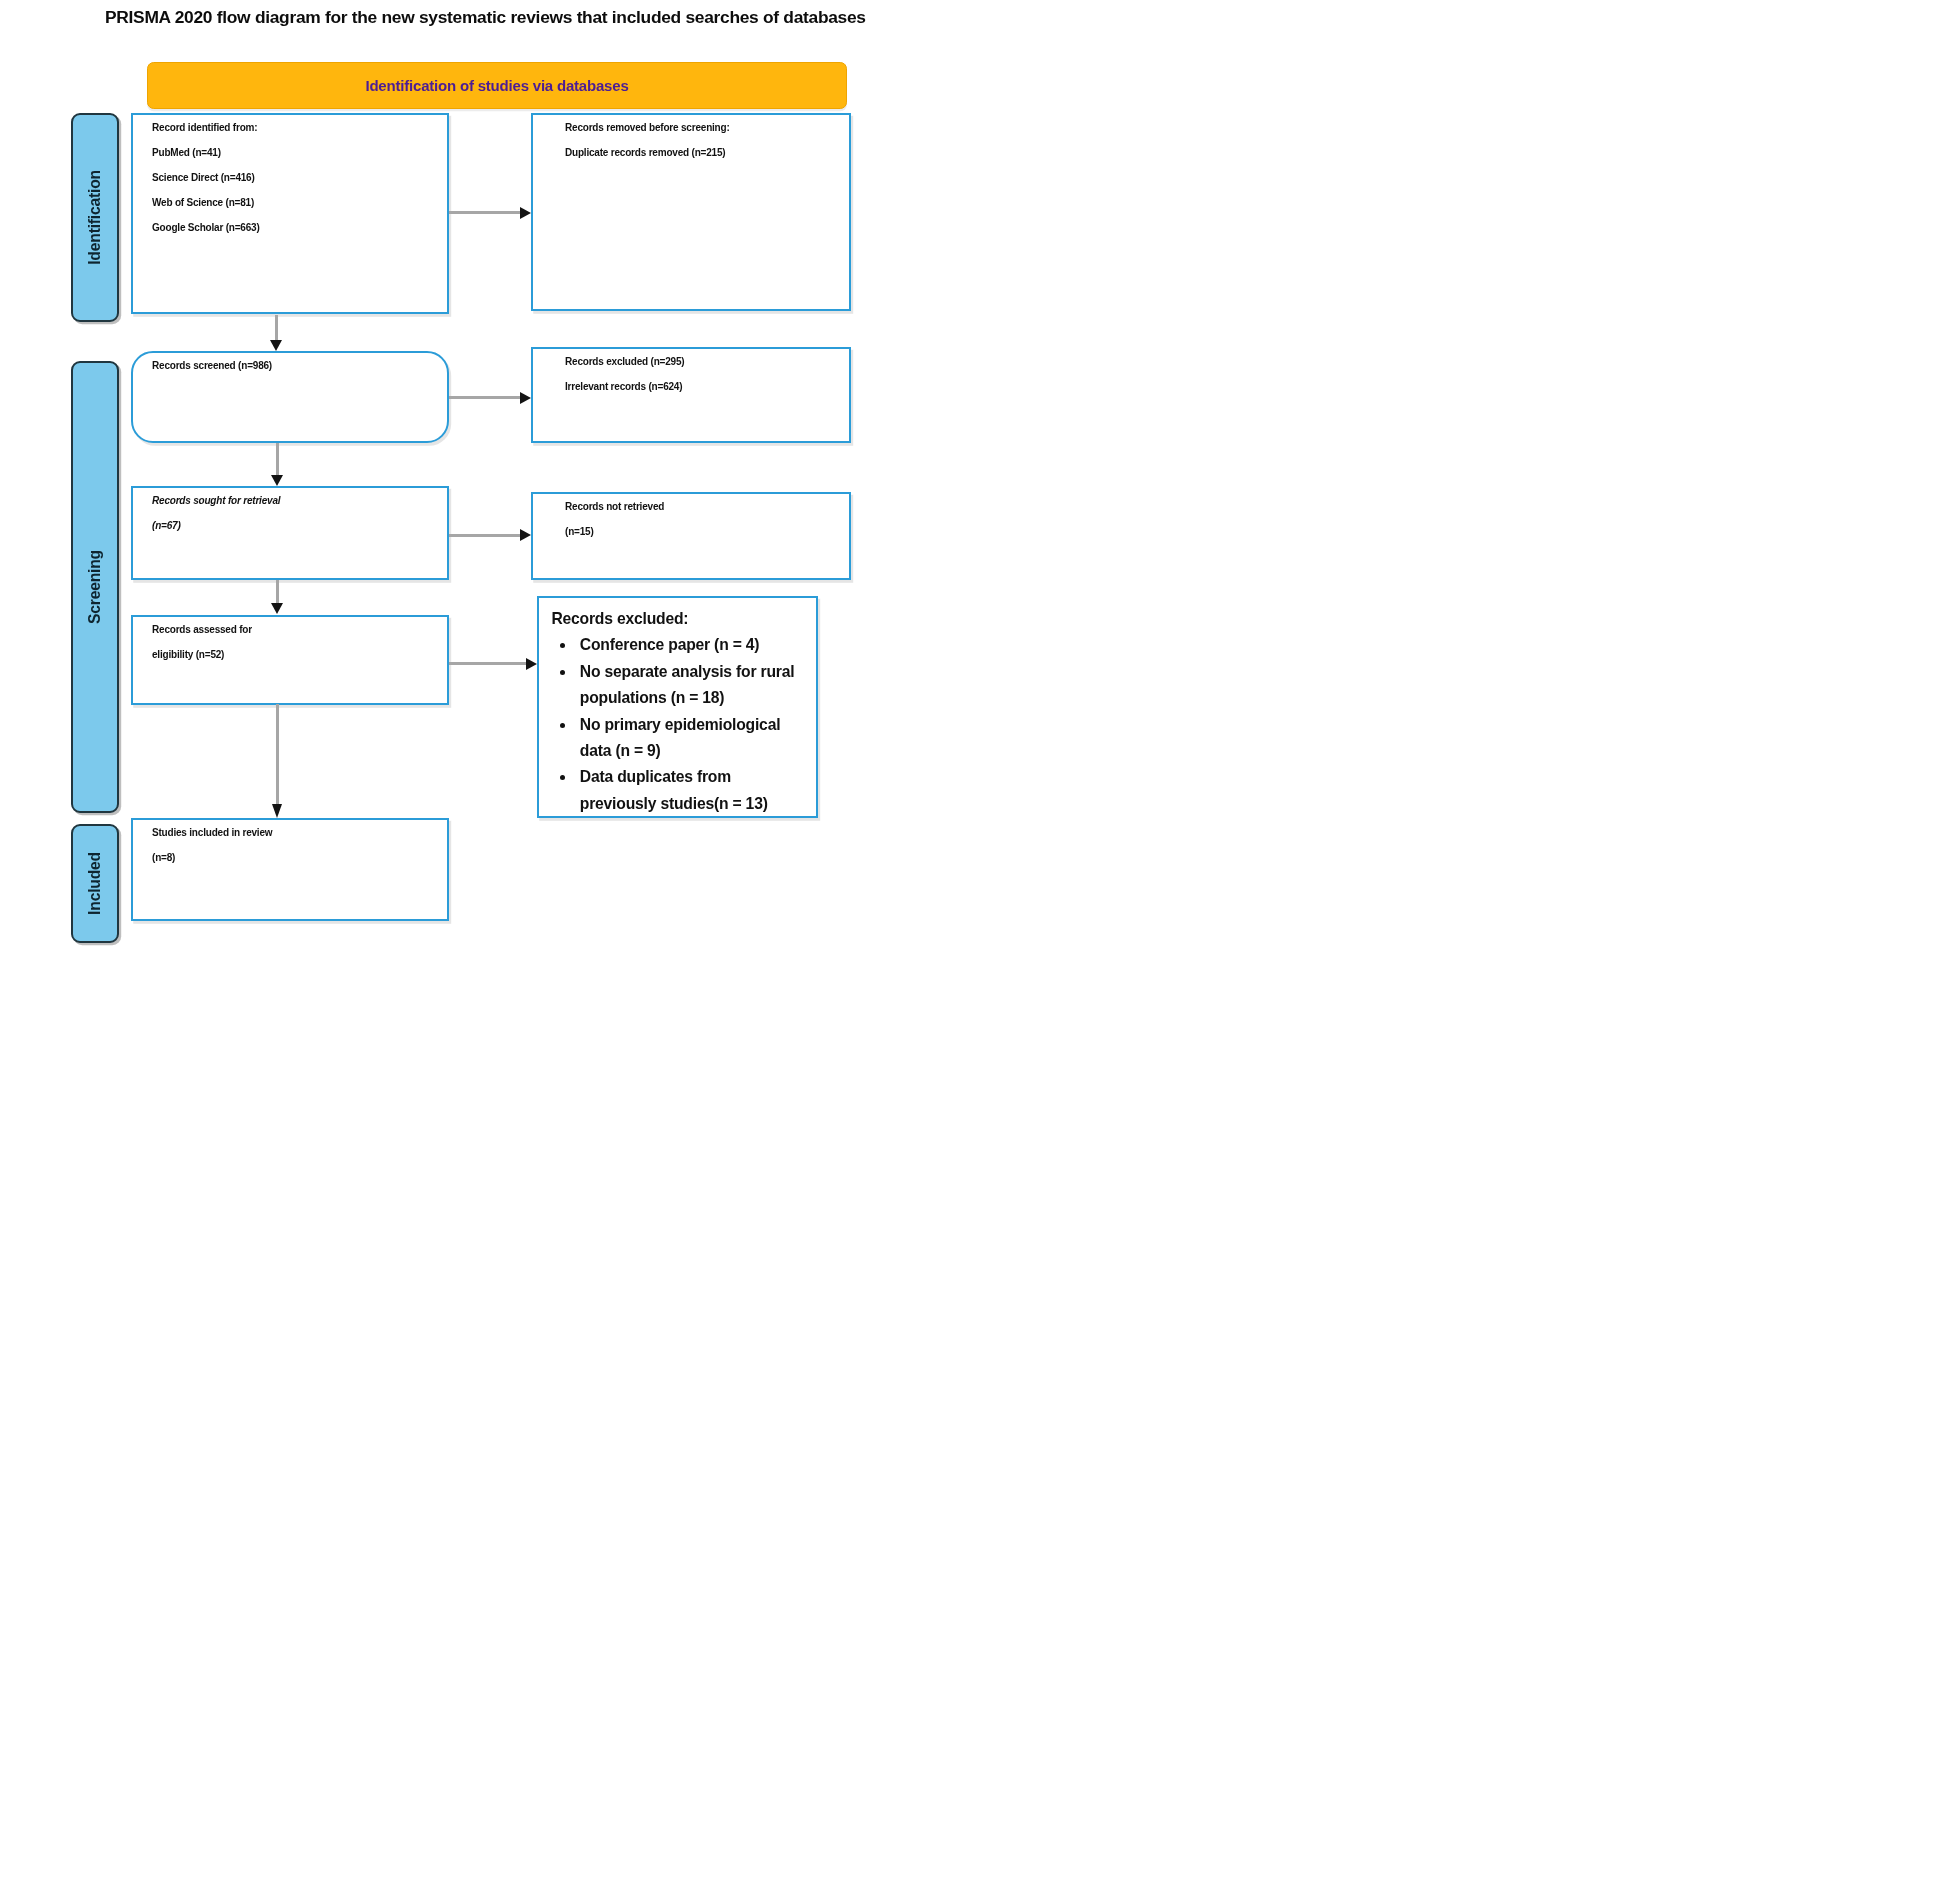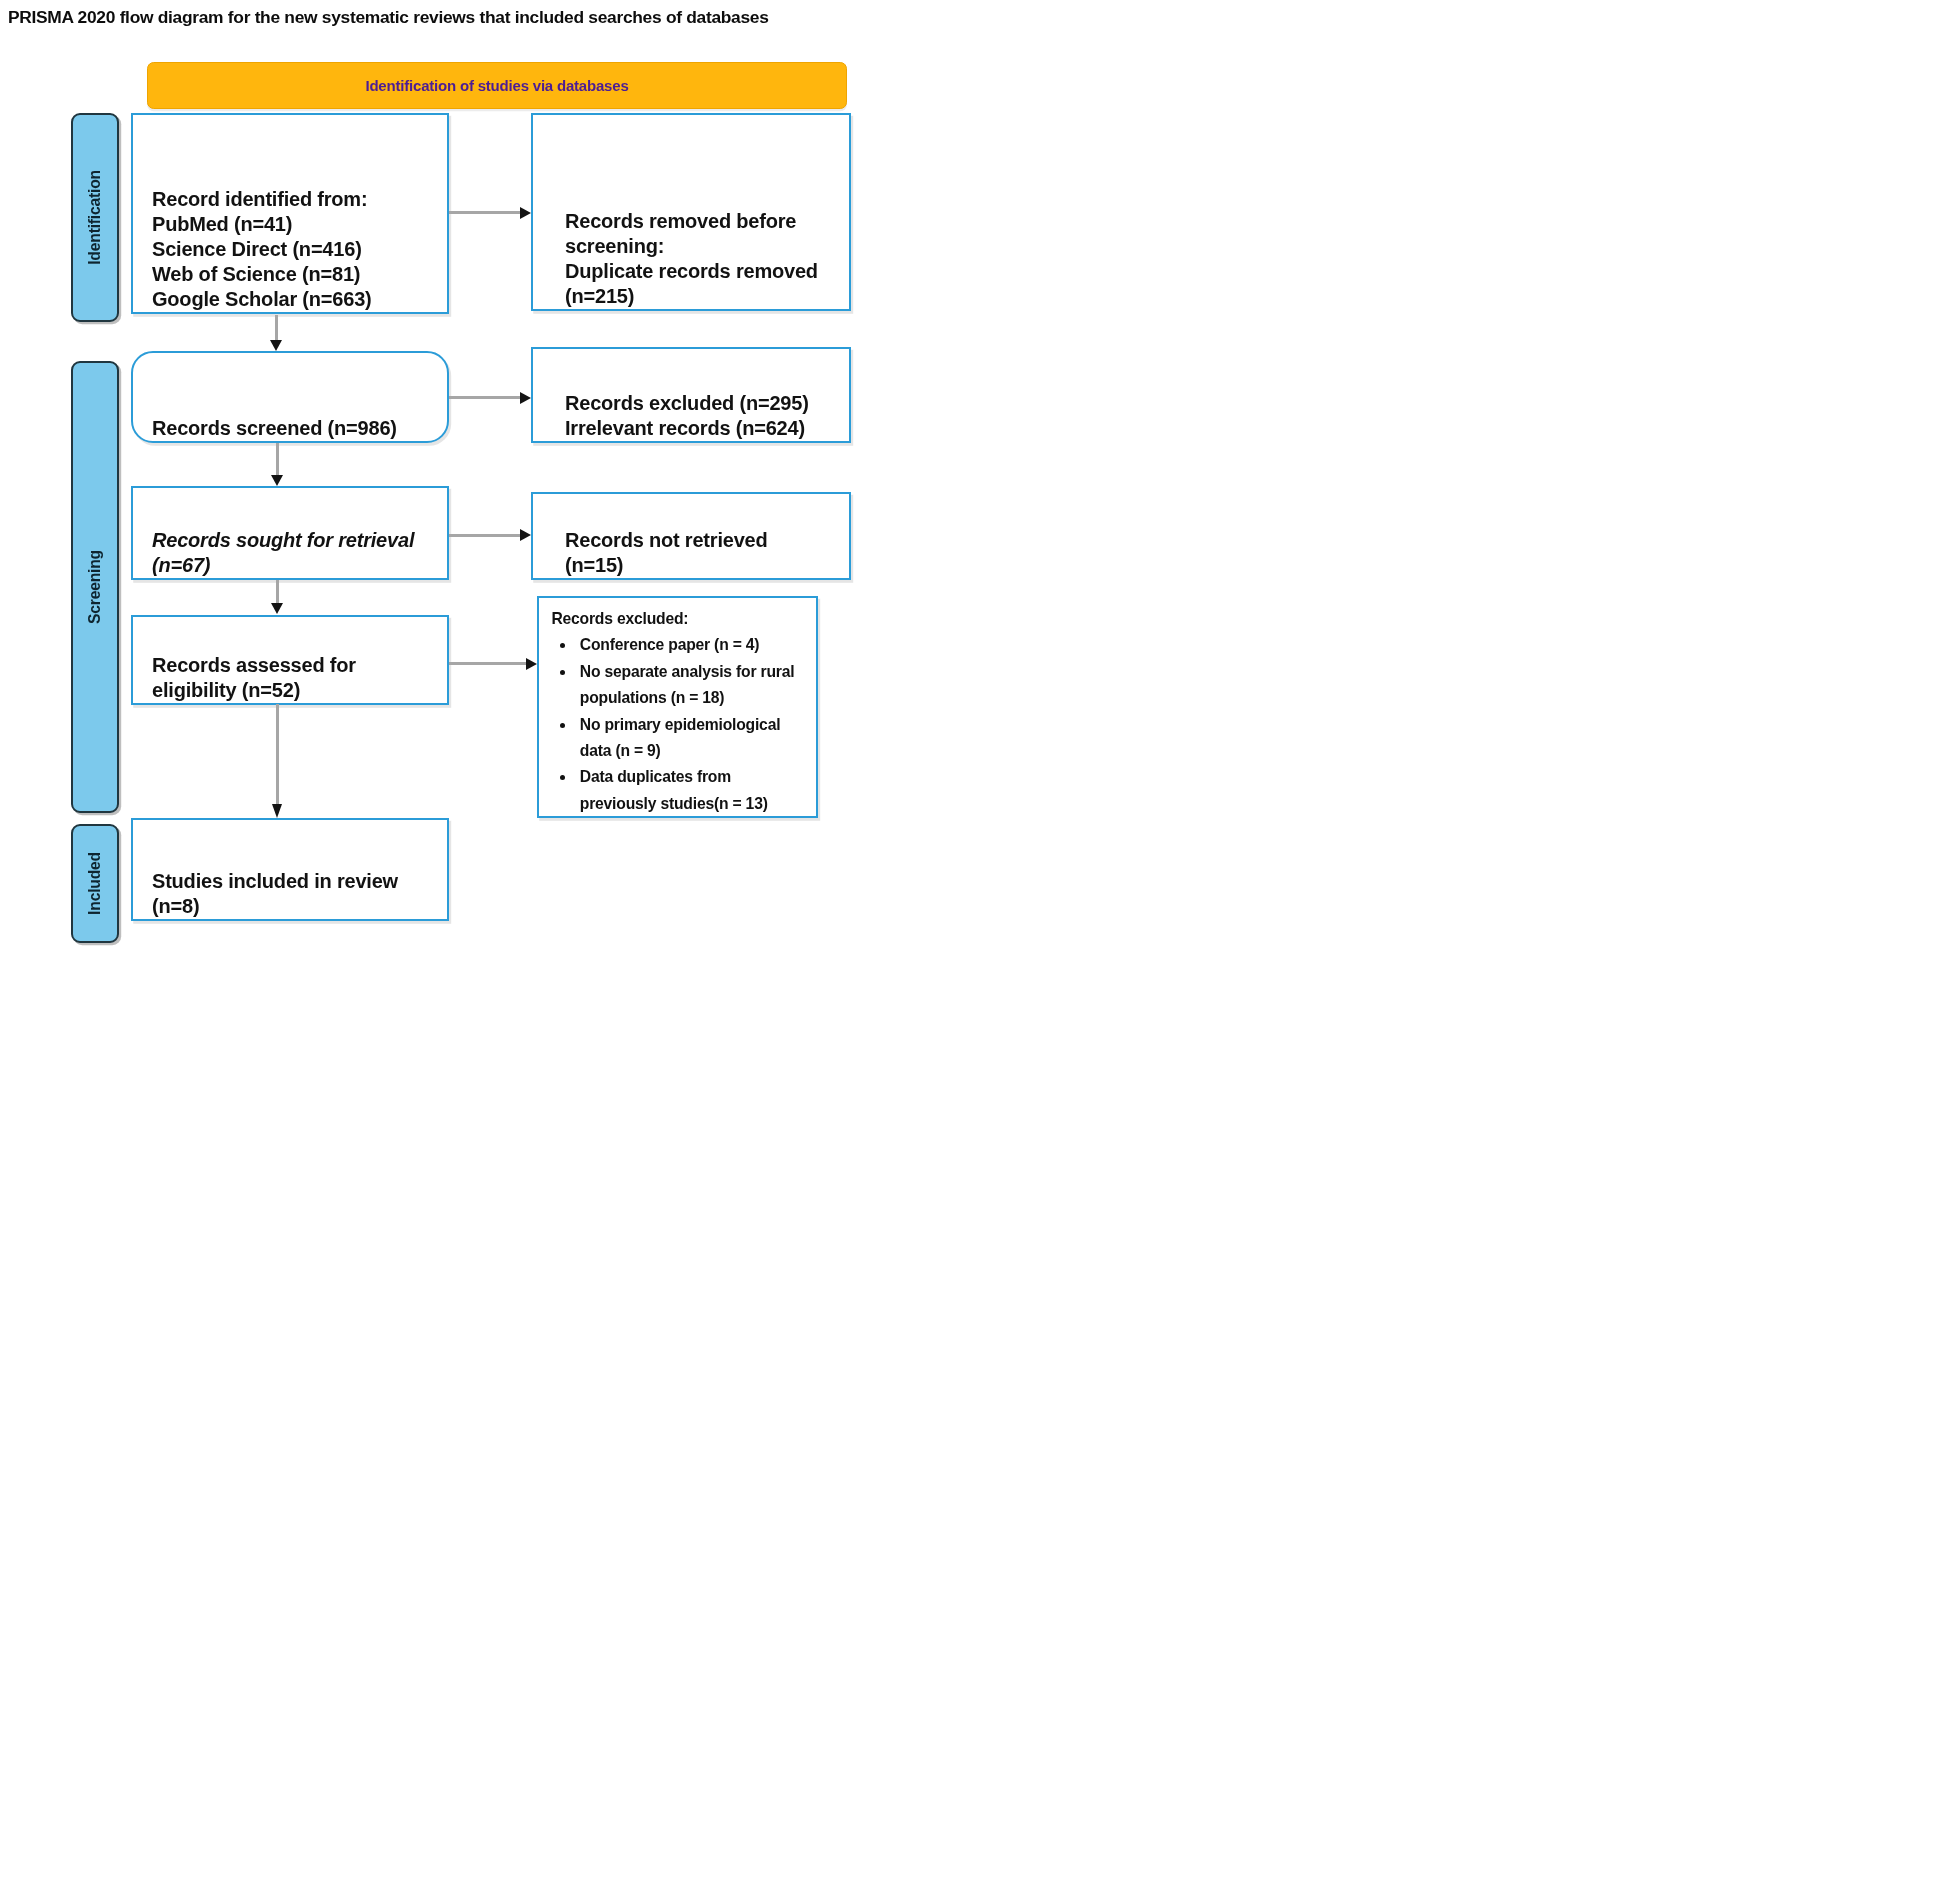--- a/index.html
+++ b/index.html
@@ -3,44 +3,44 @@
 <meta charset="utf-8">
 <style>
   html,body{margin:0;padding:0;background:#ffffff;}
   .canvas{
     position:relative;width:968px;height:952px;background:#ffffff;
     font-family:"Liberation Sans",sans-serif;font-weight:bold;color:#111;
     letter-spacing:-0.2px;overflow:hidden;
   }
   .page-title{
     position:absolute;left:7.9px;top:6.7px;width:955px;
-    font-size:17.4px;color:#0d0d0d;letter-spacing:-0.3px;
+    font-size:17.4px;color:#0d0d0d;letter-spacing:-0.3px;text-align:center;
   }
   .banner{
     position:absolute;left:147px;top:62px;width:698px;height:45px;
     background:#FFB60D;border:1.7px solid #EFA400;border-radius:6.7px;
     display:flex;align-items:center;justify-content:center;
     box-shadow:0 2.2px 0 rgba(180,180,180,0.25);
   }
   .banner span{font-size:15px;color:#4c1d95;}
   .stage{
     position:absolute;left:71px;width:44px;
     background:#7CC9EC;border:2.2px solid #20363F;border-radius:9px;
     display:flex;align-items:center;justify-content:center;
     box-shadow:2.2px 2.2px 0 rgba(110,110,110,0.45);
   }
   .stage span{
     writing-mode:vertical-rl;transform:rotate(180deg);
     font-size:15.7px;color:#0E2530;white-space:nowrap;
   }
   .fbox{
     position:absolute;background:#ffffff;border:2.8px solid #2B9CD8;
-    display:flex;flex-direction:column;justify-content:flex-end;
+    display:flex;flex-direction:column;justify-content:flex-start;
     box-shadow:2.2px 2.8px 0 rgba(160,160,160,0.28);
-    font-size:20px;line-height:25px;color:#121212;
+    font-size:10px;line-height:25px;color:#121212;
   }
   .fbox .ln{white-space:normal;}
   .left-col{left:131px;width:318px;padding-left:19px;padding-right:9px;box-sizing:border-box;}
   .right-col{left:531px;width:320px;padding-left:32px;padding-right:7.9px;box-sizing:border-box;}
   .excl{
     left:537px;width:281px;justify-content:space-between;
     padding:7.9px 6.7px 5.6px 12.4px;box-sizing:border-box;
     font-size:15.7px;line-height:26.4px;
   }
   .excl ul{margin:0;padding:0 0 0 25px;list-style-type:disc;}

